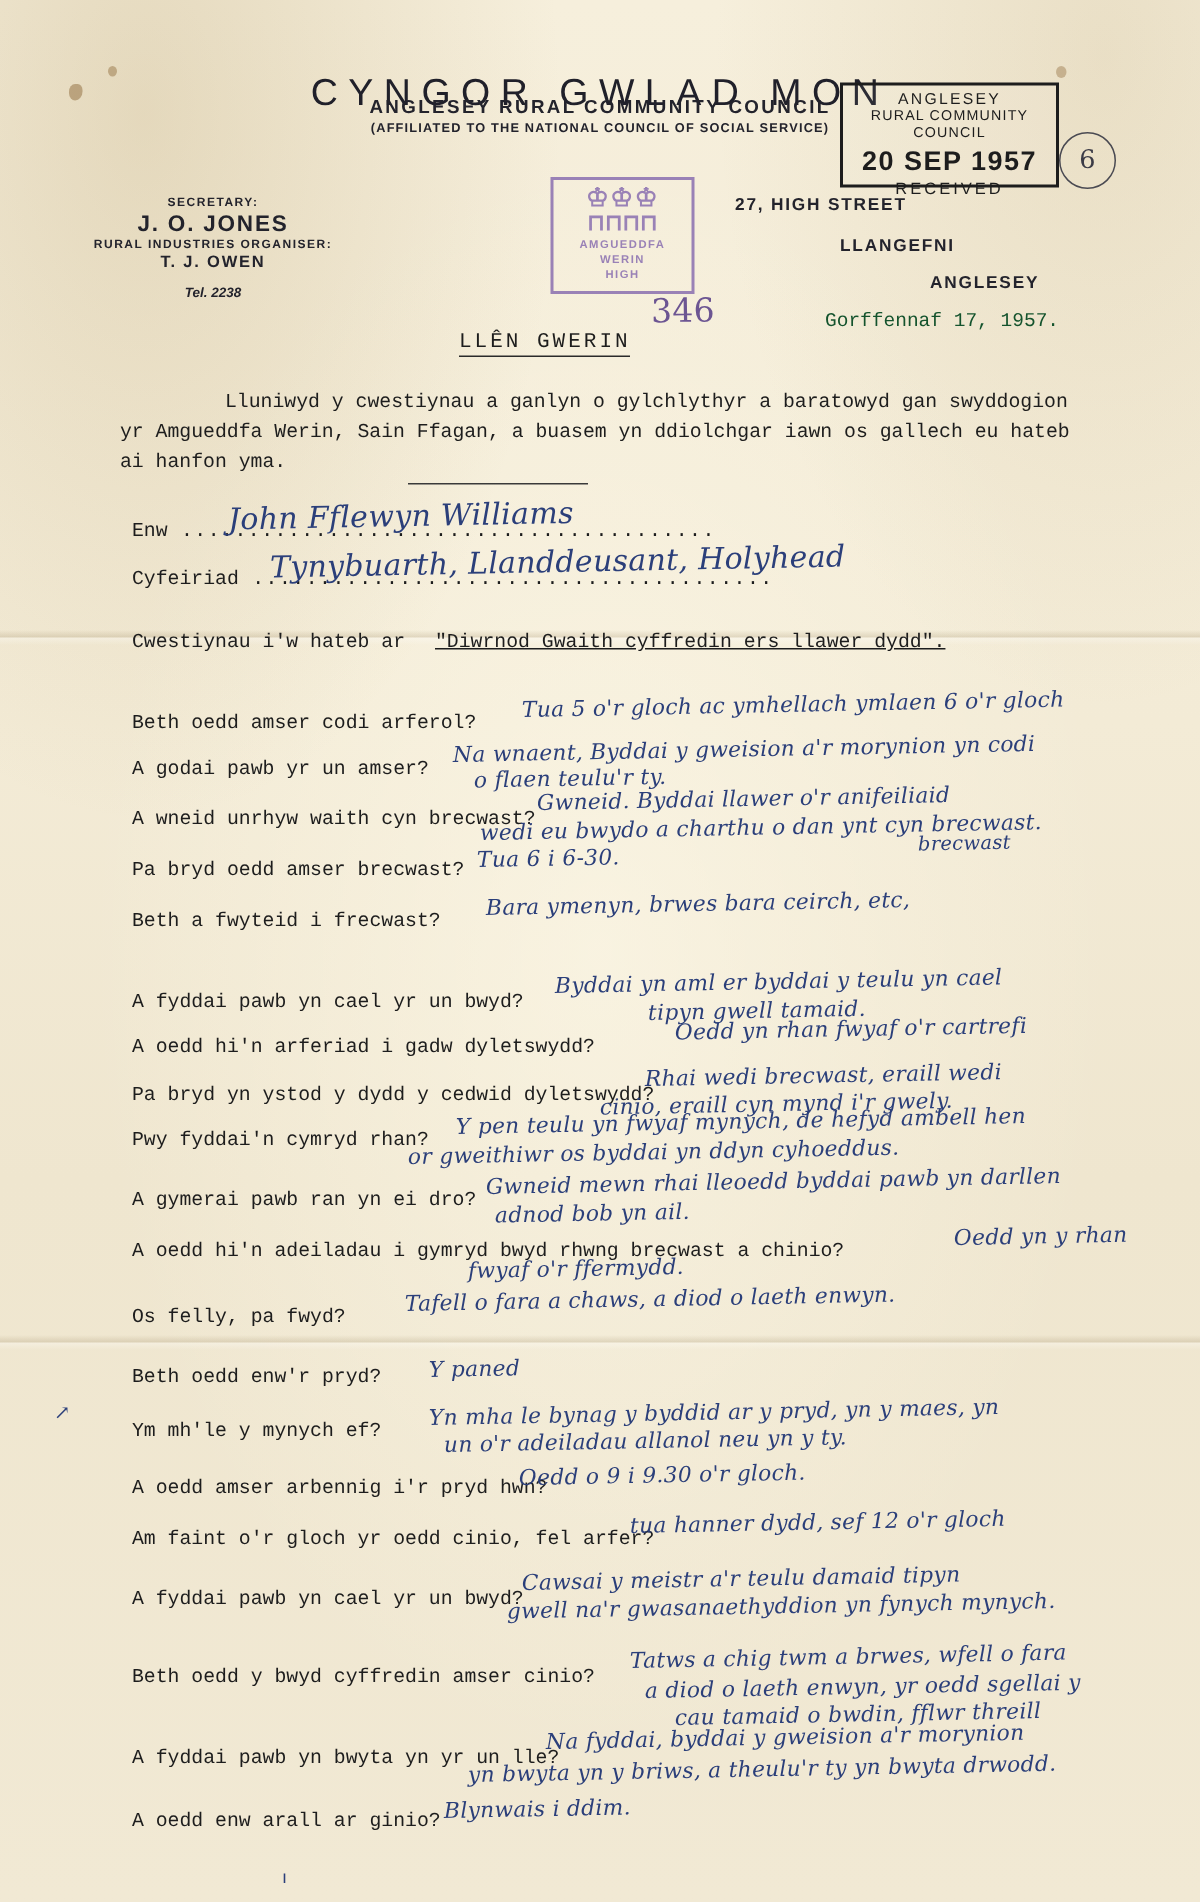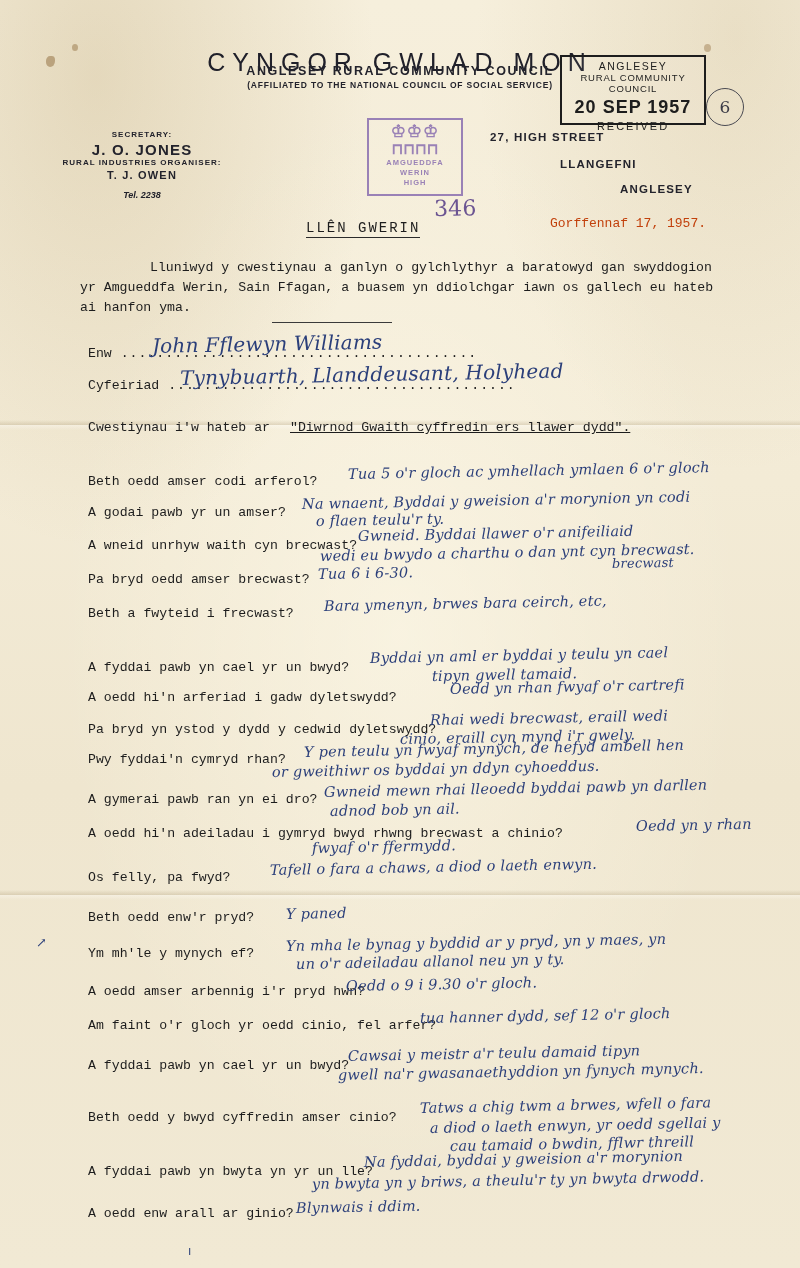--- a/index.html
+++ b/index.html
@@ -86,21 +86,21 @@
   }
   #sec-label { left: 62px; top: 130px; width: 160px; font-size: 8px; font-weight: bold; letter-spacing: 1px; }
   #sec-name  { left: 62px; top: 141px; width: 160px; font-size: 15px; font-weight: bold; letter-spacing: 1.2px; }
   #rio-label { left: 52px; top: 158px; width: 180px; font-size: 8px; font-weight: bold; letter-spacing: 1px; }
   #rio-name  { left: 52px; top: 169px; width: 180px; font-size: 11px; font-weight: bold; letter-spacing: 1.2px; }
   #tel       { left: 52px; top: 190px; width: 180px; font-size: 9px; font-style: italic; font-weight: bold; }
 
   #addr1 { position: absolute; left: 490px; top: 131px; font-size: 11.5px; font-weight: bold; letter-spacing: 1.2px; color: #23232c; }
   #addr2 { position: absolute; left: 560px; top: 158px; font-size: 11.5px; font-weight: bold; letter-spacing: 1.2px; color: #23232c; }
   #addr3 { position: absolute; left: 620px; top: 183px; font-size: 11.5px; font-weight: bold; letter-spacing: 1.2px; color: #23232c; }
-  #datum { position: absolute; left: 550px; top: 216px; font-size: 13px; font-family: "Liberation Mono", monospace; color: #c2410c; }
+  #datum { position: absolute; left: 550px; top: 206px; font-size: 13px; font-family: "Liberation Mono", monospace; color: #14532d; }
 
   
   #stamp-museum {
     position: absolute; left: 367px; top: 118px;
     width: 96px; height: 78px;
     border: 2px solid #8a6fb0;
     color: #8a6fb0;
     opacity: 0.85;
     text-align: center;
     font-size: 7.5px;

